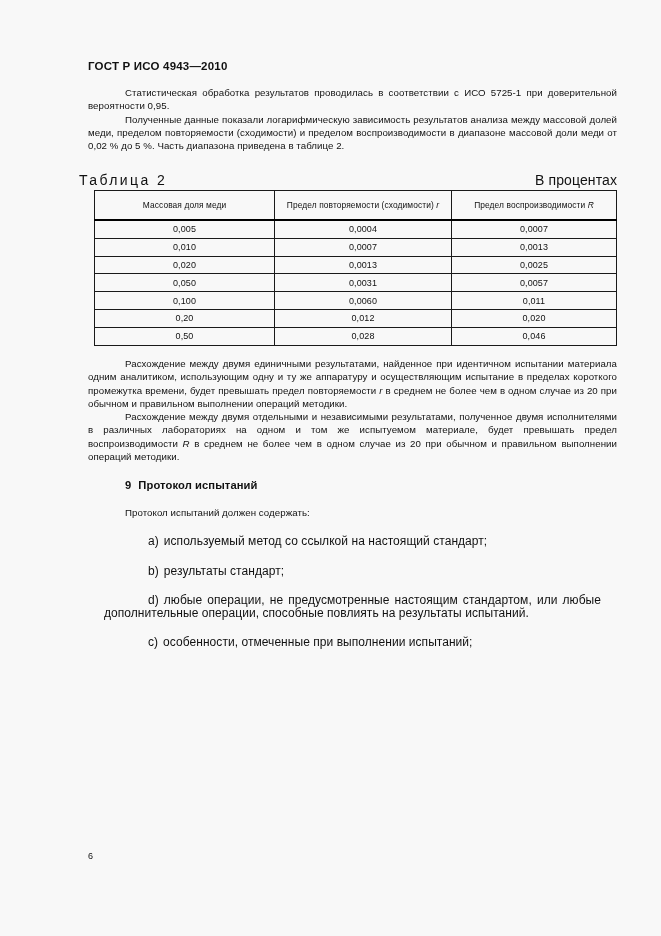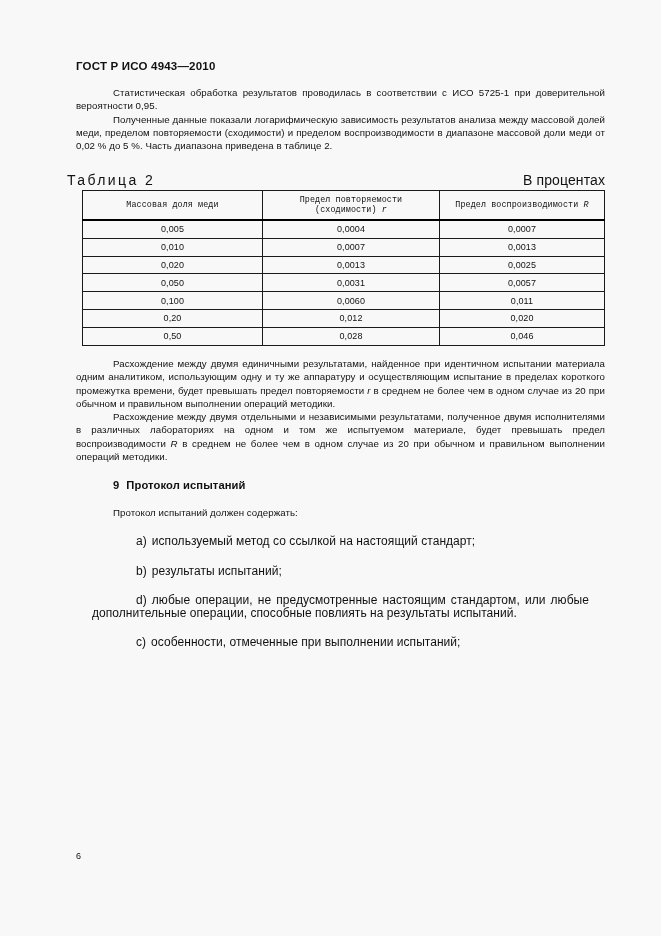--- a/index.html
+++ b/index.html
@@ -11,21 +11,21 @@
     height: 936px;
     background: #f8f8f8;
     font-family: "Liberation Sans", sans-serif;
     color: #111111;
     position: relative;
     overflow: hidden;
   }
 
   .page {
     position: absolute;
-    left: 4px;
+    left: 16px;
     top: 0;
     width: 606px;
     height: 936px;
   }
 
   
   .doc-header {
     position: absolute;
     left: 72px;
     top: 60px;
@@ -89,21 +89,20 @@
     text-align: center;
     font-weight: normal;
     color: #111;
   }
   .data-table th {
     font-size: 8.4px;
     height: 28px;
     padding: 0 4px;
     border-bottom: 2px solid #000;
     letter-spacing: 0.1px;
-    font-family: Liberation Mono, monospace;
   }
   .data-table td {
     font-size: 9px;
     height: 16.8px;
     padding: 0;
     letter-spacing: 0.1px;
   }
   .data-table col.c1 { width: 180px; }
   .data-table col.c2 { width: 177px; }
   .data-table col.c3 { width: 165px; }
@@ -252,21 +251,21 @@
   <div class="section-heading">
     <span class="sh-num">9</span><span>Протокол испытаний</span>
   </div>
 
   <div class="protocol">
     <p class="lead">Протокол испытаний должен содержать:</p>
     <p class="listitem">
       <span class="marker">a)</span><span>используемый метод со ссылкой на настоящий стандарт;</span>
     </p>
     <p class="listitem">
-      <span class="marker">b)</span><span>результаты испытаний;</span>
+      <span class="marker">b)</span><span>результаты стандарт;</span>
     </p>
     <p class="listitem last">
       <span class="marker">d)</span><span>любые операции, не предусмотренные настоящим стандартом, или любые дополнительные операции, способные повлиять на результаты испытаний.</span>
     </p>
     <p class="listitem">
       <span class="marker">c)</span><span>особенности, отмеченные при выполнении испытаний;</span>
     </p>
   </div>
 
   <div class="page-number">6</div>

